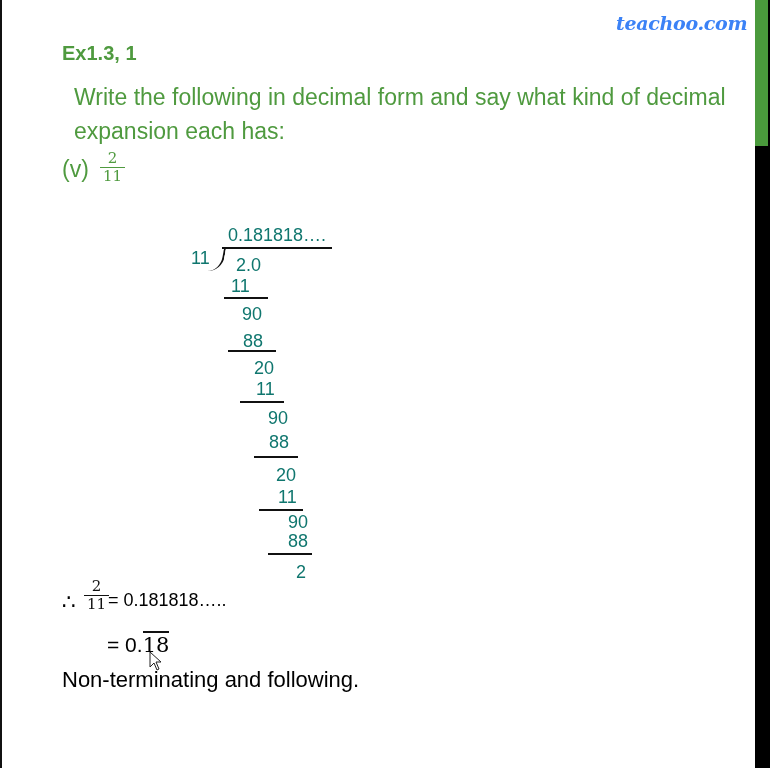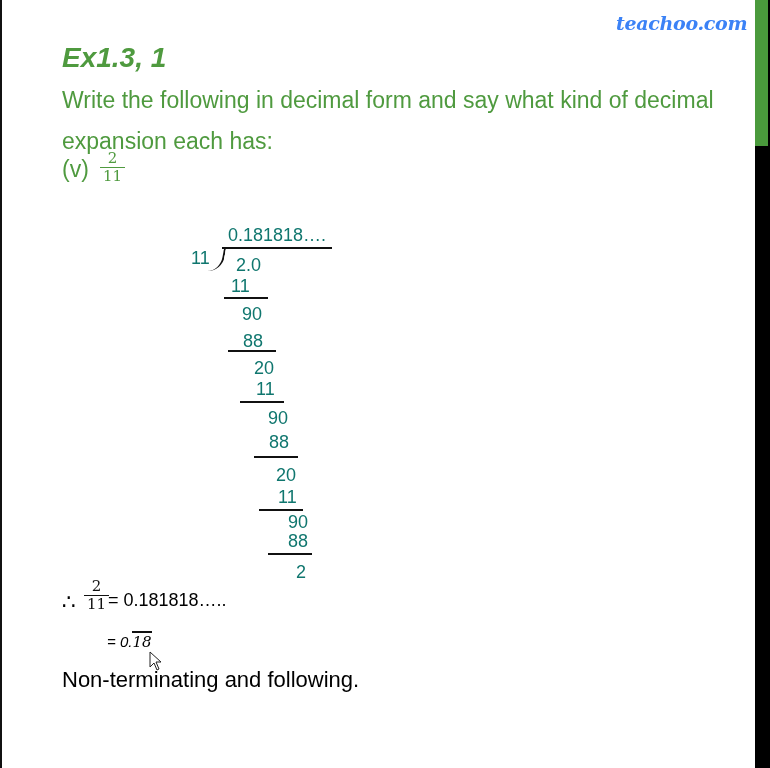--- a/index.html
+++ b/index.html
@@ -11,37 +11,37 @@
   }
   .left-border { position: absolute; left: 0; top: 0; width: 2px; height: 768px; background: #111; }
   .right-track { position: absolute; left: 755px; top: 0; width: 15px; height: 768px; background: #000; }
   .right-thumb { position: absolute; left: 755px; top: 0; width: 13px; height: 146px; background: #4a9a3c; }
   .logo {
     position: absolute; left: 616px; top: 12px;
     font-family: "DejaVu Serif", serif; font-style: italic; font-weight: bold;
     font-size: 19px; color: #3b82f6; letter-spacing: -0.3px;
   }
   .green { color: #4f9a3f; }
-  .title { position: absolute; left: 62px; top: 42px; font-size: 28px; font-weight: bold; font-style: italic; }
-  .question { position: absolute; left: 62px; top: 80px; width: 660px; font-size: 23px; line-height: 41px; }
+  .title { position: absolute; left: 62px; top: 42px; font-size: 20px; font-weight: bold; }
+  .question { position: absolute; left: 74px; top: 80px; width: 660px; font-size: 23px; line-height: 34px; }
   .part { position: absolute; left: 62px; top: 156px; font-size: 23px; }
   .frac { display: inline-block; vertical-align: middle; text-align: center; font-family: "DejaVu Serif", serif; font-size: 15px; line-height: 17px; }
   .frac .num { display: block; padding: 0 3px; border-bottom: 1.5px solid currentColor; }
   .frac .den { display: block; padding: 0 3px; }
   .part .frac { position: absolute; left: 38px; top: -6px; }
 
   .ld { position: absolute; font-size: 18px; color: #0f766e; }
   .hr { position: absolute; height: 2px; background: #111; }
   .bracket { position: absolute; left: 210px; top: 249px; width: 12px; height: 22px;
     border-right: 2px solid #111; border-radius: 0 0 14px 0; transform: skewX(-10deg); }
 
   .therefore { position: absolute; left: 62px; top: 590px; font-size: 21px; }
   .therefore .frac { position: absolute; left: 22px; top: -12px; color: #111; }
   .eq1 { position: absolute; left: 108px; top: 590px; font-size: 18px; }
-  .eq2 { position: absolute; left: 107px; top: 633px; font-size: 15px; font-style: italic; }
+  .eq2 { position: absolute; left: 107px; top: 633px; font-size: 21px; }
   .overline { font-family: "DejaVu Serif", serif; border-top: 2px solid #111; padding-top: 0; }
   .conclusion { position: absolute; left: 62px; top: 667px; font-size: 22px; }
   .cursor { position: absolute; left: 149px; top: 651px; width: 14px; height: 20px; }
 </style>
 </head>
 <body>
 
 <div class="left-border"></div>
 <div class="right-track"></div>
 <div class="right-thumb"></div>

